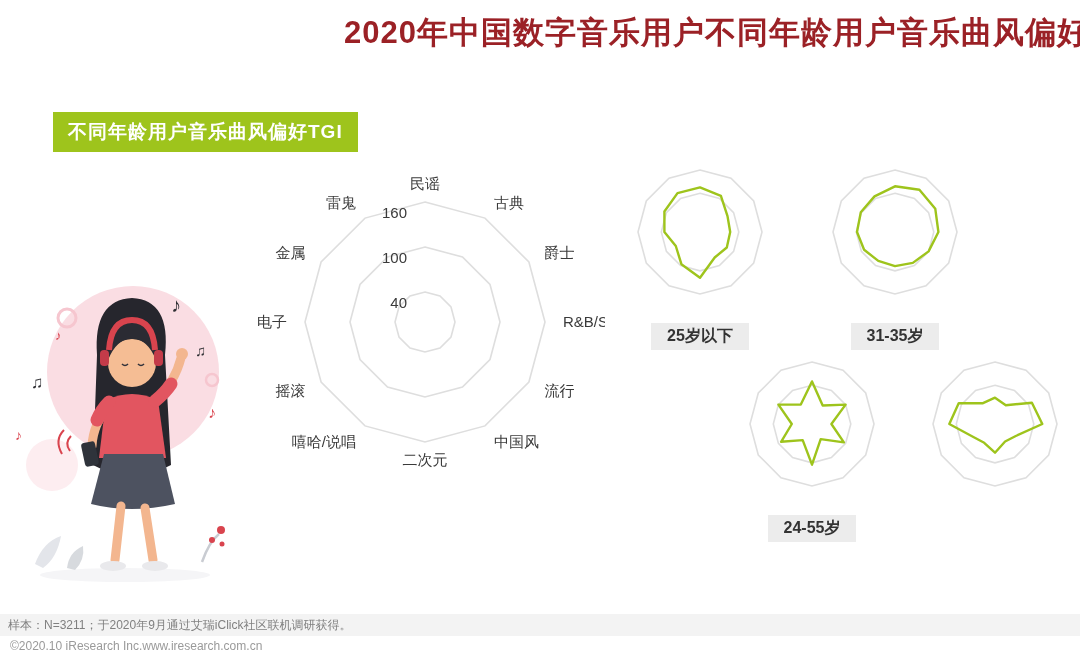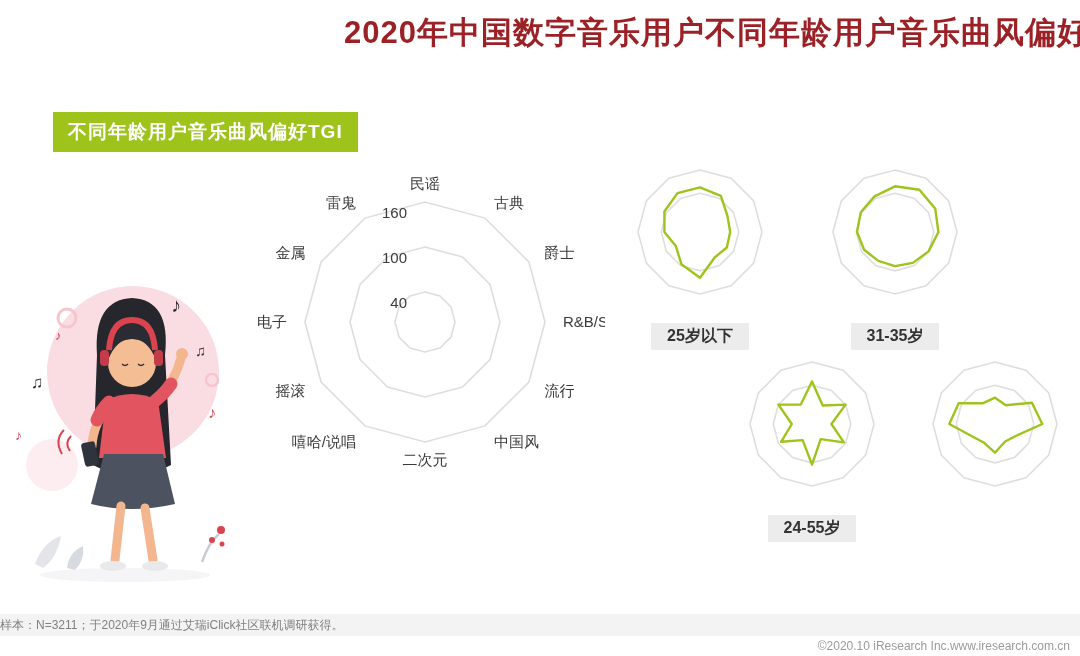--- a/index.html
+++ b/index.html
@@ -12,23 +12,23 @@
   .illustration { position: absolute; left: 5px; top: 260px; }
   .main-radar { position: absolute; left: 245px; top: 150px; }
   .small-chart { position: absolute; width: 150px; text-align: center; }
   .age-pill { display: inline-block; margin-top: 12px; background: #ececec; color: #333333;
               font-size: 16px; font-weight: bold; padding: 3px 16px; white-space: nowrap; }
   .grid-ring { fill: none; stroke: #dedede; stroke-width: 1.6; }
   .data-poly { fill: none; stroke: #9ec41c; stroke-width: 2.4; stroke-linejoin: round; }
   .axis-label { font-size: 15px; fill: #3a3a3a; }
   .tick-label { font-size: 15px; fill: #3a3a3a; }
   .sample-bar { position: absolute; left: 0; top: 614px; width: 100%; height: 22px; background: #f3f3f3;
-                font-size: 12px; color: #808080; line-height: 22px; }
+                font-size: 12px; color: #808080; line-height: 22px; padding-left: 8px; }
   .footer { position: absolute; left: 0; top: 636px; width: 100%; height: 20px; display: flex;
-            justify-content: flex-end; align-items: center; padding: 0 10px; font-size: 12px; color: #9a9a9a; }
+            justify-content: flex-start; align-items: center; padding: 0 10px; font-size: 12px; color: #9a9a9a; }
 </style>
 </head>
 <body>
 
 <div class="page">
 
   <h1 class="title">2020年中国数字音乐用户不同年龄用户音乐曲风偏好</h1>
 
   <div class="badge">不同年龄用户音乐曲风偏好TGI</div>
 

